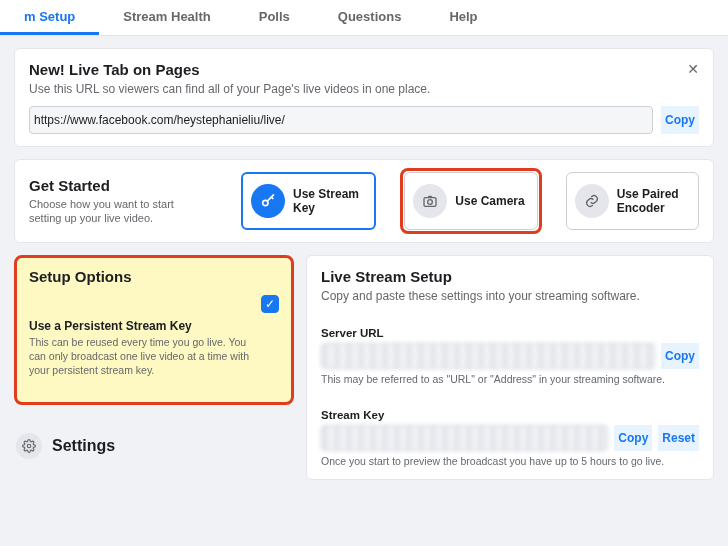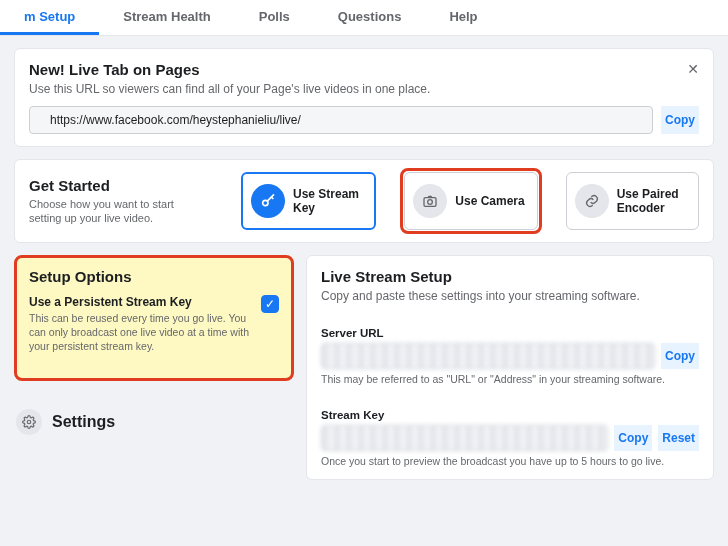--- a/index.html
+++ b/index.html
@@ -59,21 +59,21 @@
   }
   .url-row {
     display: flex;
     gap: 8px;
     align-items: stretch;
   }
   .url-input {
     flex: 1;
     border: 1px solid #ccd0d5;
     border-radius: 4px;
-    padding: 6px 20px;
+    padding: 6px 4px;
     font-size: 12px;
     background: #f5f6f7;
     color: #1c1e21;
   }
   .btn {
     border: none;
     border-radius: 0;
     padding: 6px 4px;
     font-size: 12px;
     font-weight: 600;
@@ -142,21 +142,21 @@
   .col-left { width: 280px; position:relative;}
   .col-right { flex:1; }
   .hl-box {
     border: 3px solid #e03c1f;
     border-radius: 8px;
     padding: 10px 12px 12px;
     background:#fef9c3;
   }
   .so-title { font-size:15px; font-weight:800; margin-bottom:10px;}
   .so-item { display:flex; gap:10px; margin-bottom:12px;}
-  .so-txt { flex:1;}
+  .so-txt { flex:1;margin-top:24px;}
   .so-head { font-size:12px; font-weight:700; margin-bottom:2px;}
   .so-desc { font-size:10.5px; color:#65676b; line-height:1.35;}
   .chk {
     width:18px; height:18px; border:1.5px solid #8a8d91; border-radius:4px;
     flex-shrink:0; display:flex; align-items:center; justify-content:center;
     cursor:pointer; font-size:12px; color:#fff;
   }
   .chk.checked { background:#1877f2; border-color:#1877f2;}
   .lss-card .card-title { font-size:15px; font-weight:800;}
   .fld-label { font-size:11.5px; font-weight:600; margin:24px 0 4px;}

